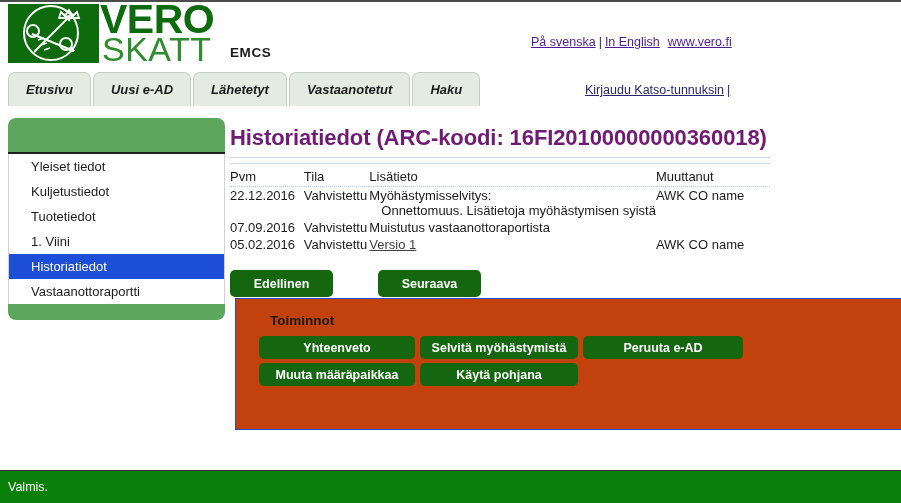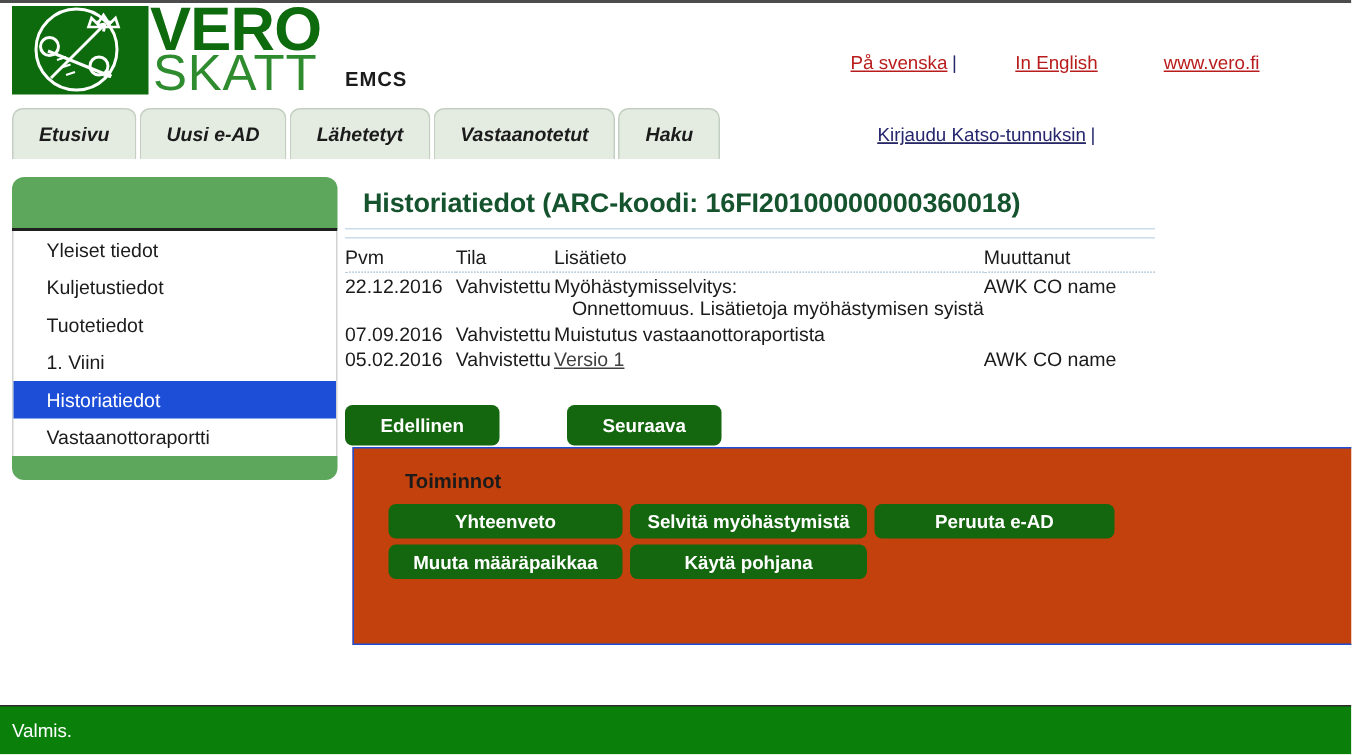--- a/index.html
+++ b/index.html
@@ -69,23 +69,22 @@
 
   
   #top-links {
     position: absolute;
     left: 531px; top: 35px;
     font-size: 12.5px;
     color: #1a1a7a;
     white-space: nowrap;
   }
   #top-links a {
-    color: #b91c1c;
+    color: #4c1d95;
     text-decoration: underline;
-    margin-left: 36px;
   }
   .link-sep {
     color: #26266e;
     text-decoration: none;
     padding: 0 3px;
   }
   .gap-sp { display: inline-block; width: 8px; }
   #login-link {
     position: absolute;
     left: 585px; top: 83px;
@@ -161,24 +160,24 @@
     border-radius: 0 0 8px 8px;
   }
 
   
   #main {
     position: absolute;
     left: 230px; top: 125px;
     width: 665px;
   }
   #page-title {
-    font-size: 18px;
-    font-weight: bold;
-    color: #14532d;
-    margin: 0 0 6px 12px;
+    font-size: 22px;
+    font-weight: bold;
+    color: #701a75;
+    margin: 0 0 6px 0;
     letter-spacing: -0.1px;
   }
   .hr-blue {
     width: 540px;
     height: 1px;
     background: #c9dcec;
     margin: 0;
   }
   .hr-blue.second { margin-top: 5px; }
 

